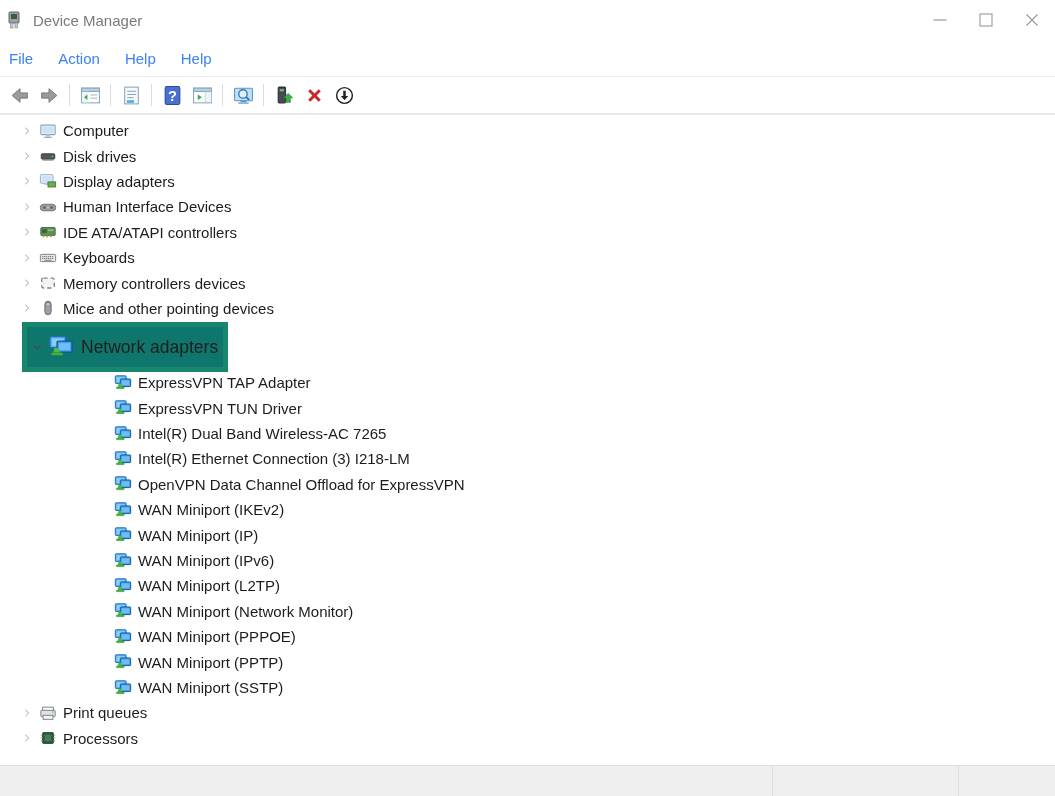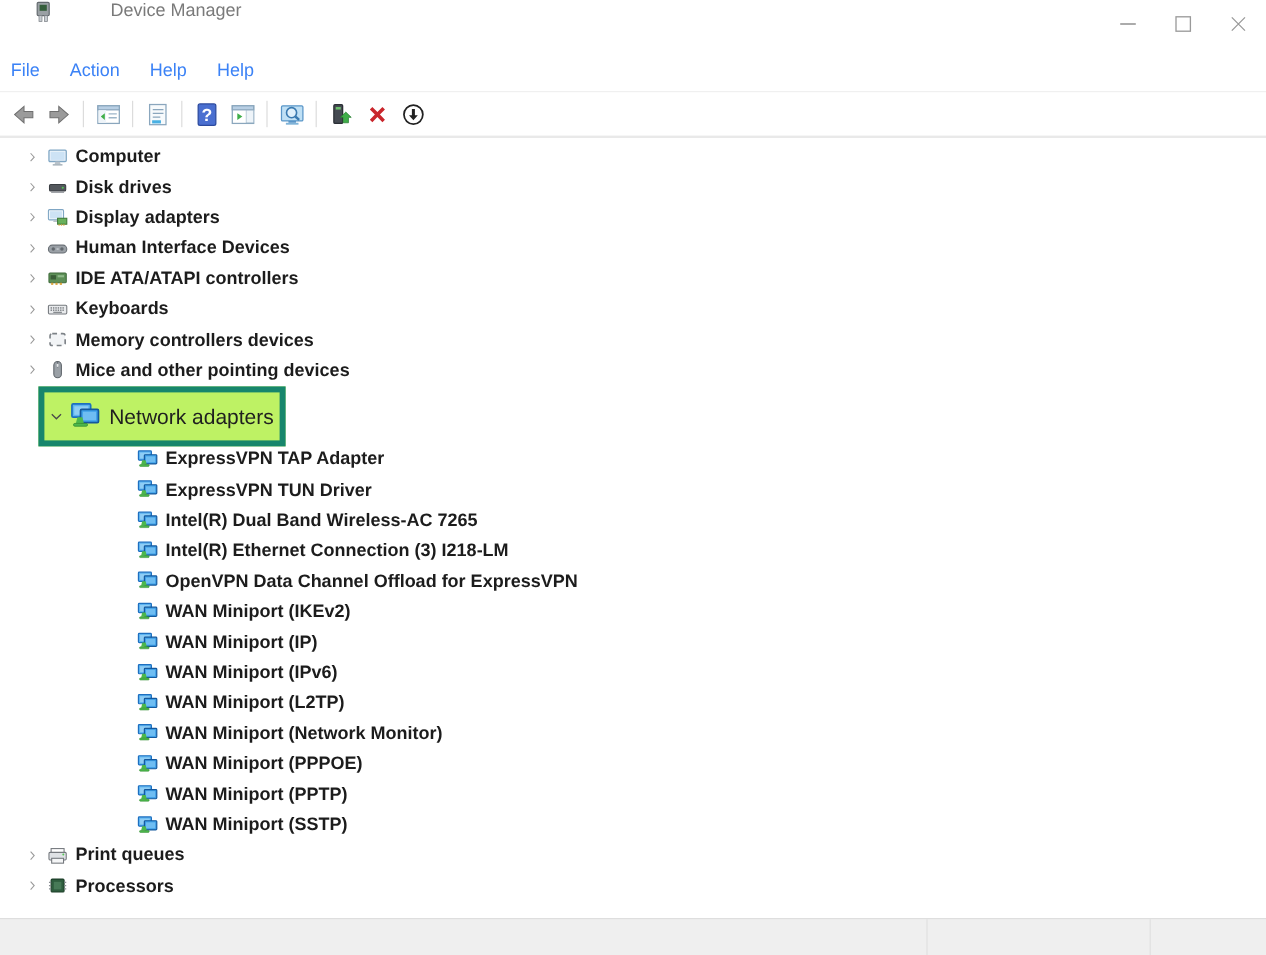--- a/index.html
+++ b/index.html
@@ -6,47 +6,47 @@
   html,body { width:1055px; height:796px; overflow:hidden; }
   body {
     font-family:"Liberation Sans", sans-serif;
     background:#ffffff;
     color:#1c1c1c;
     display:flex;
     flex-direction:column;
     position:relative;
   }
   
-  .titlebar { height:40px; flex:0 0 40px; display:flex; align-items:flex-start; padding-left:26px; background:#fff;gap:37px; }
+  .titlebar { height:40px; flex:0 0 40px; display:flex; align-items:center; padding-left:4px; background:#fff; }
   .title-icon { width:20px; height:20px; display:flex; align-items:center; justify-content:center; }
   .title-text { color:#7a7a7a; font-size:15px; margin-left:9px; }
   .controls { margin-left:auto; display:flex; height:100%; }
   .ctrl { width:46px; height:100%; display:flex; align-items:center; justify-content:center; }
   
   .menubar { height:37px; flex:0 0 37px; display:flex; align-items:center; padding-left:9px; font-size:15px; color:#3b82f6; border-bottom:1px solid #ededed; background:#fff; }
   .menu-item { margin-right:25px; cursor:default; }
   
   .toolbar { height:38px; flex:0 0 38px; display:flex; align-items:center; padding-left:4px; border-bottom:2px solid #e9e9e9; background:#fff; }
   .tbtn { width:26px; height:26px; display:flex; align-items:center; justify-content:center; margin:0 2px; }
   .tbtn svg { width:21px; height:21px; }
   .tsep { width:1px; height:22px; background:#dcdcdc; margin:0 5px; }
   
   .tree { flex:1 1 auto; overflow:hidden; padding-top:3px; font-size:15px; background:#fff; }
-  .row { height:25.4px; display:flex; align-items:center; white-space:nowrap;font-weight:bold; }
+  .row { height:25.4px; display:flex; align-items:center; white-space:nowrap; }
   .row.top { padding-left:18px; }
   .row.child { padding-left:110px; }
   .chev { width:17px; display:flex; justify-content:center; align-items:center; }
   .chev svg { width:12px; height:12px; }
   .ticon { width:19px; height:19px; margin-left:3px; display:flex; align-items:center; justify-content:center; }
   .ticon svg { width:18px; height:18px; }
   .tlabel { margin-left:6px; }
   
   .hi-box {
-    margin-left:32px; margin-top:1px; width:206px; height:50px;
-    border:5px solid #17866C; display:flex; align-items:center; background:#bef264;
+    margin-left:22px; margin-top:1px; width:206px; height:50px;
+    border:5px solid #17866C; display:flex; align-items:center; background:#0f766e;
   }
   .hi-box .chev { width:16px; margin-left:2px; }
   .hi-box .chev svg { width:14px; height:14px; }
   .hi-box .ticon { width:27px; height:27px; margin-left:2px; }
   .hi-box .ticon svg { width:26px; height:26px; }
   .hi-box .tlabel { font-size:17.5px; margin-left:7px; color:#1f1f1f; }
   .children { margin-top:-2px; }
   
   .statusbar {
     flex:0 0 31px; height:31px; background:#efefef; border-top:1px solid #dedede;

